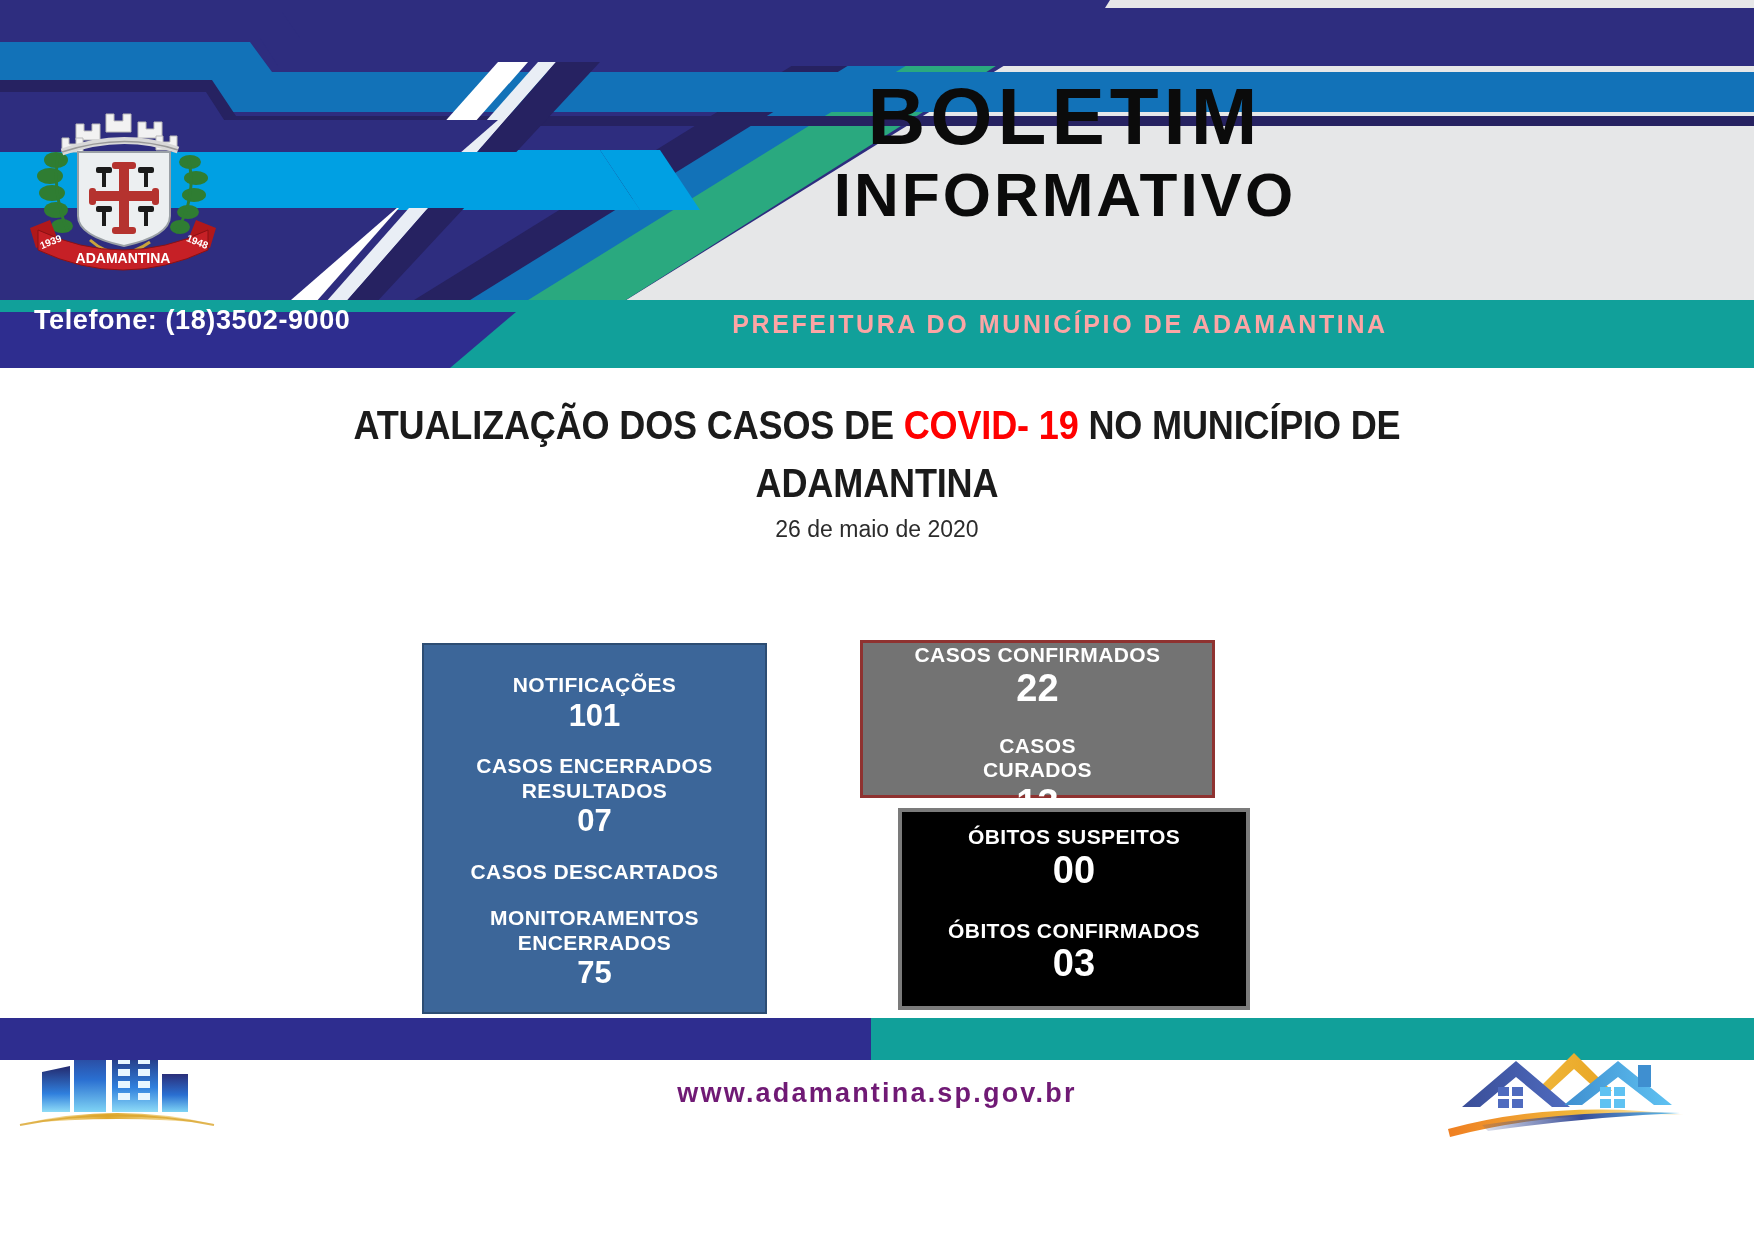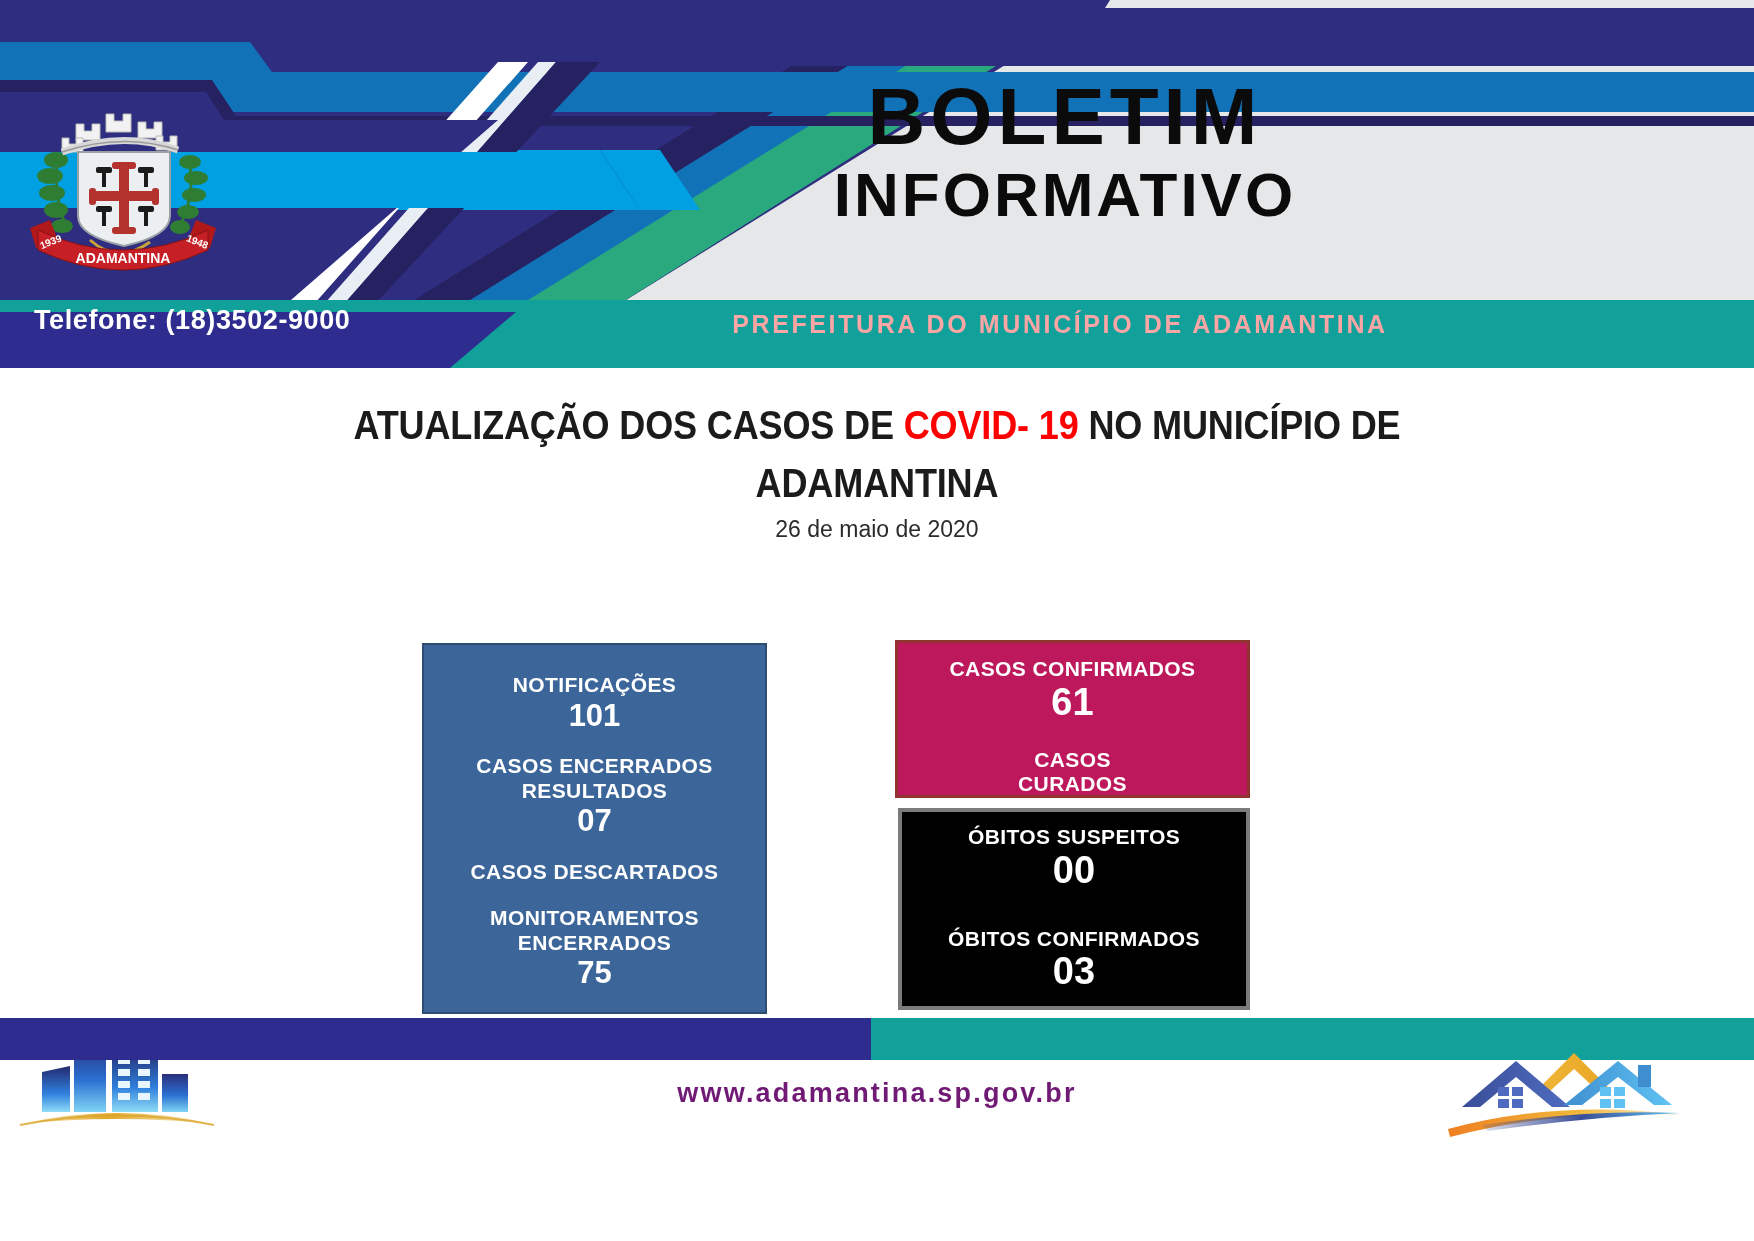--- a/index.html
+++ b/index.html
@@ -130,40 +130,39 @@
     background: #3c6699;
     border: 2px solid #2d4d73;
     padding-top: 28px;
   }
   #box-blue .lbl { font-size: 21px; }
   #box-blue .num { font-size: 31px; margin-top: 1px; }
   #box-blue .grp { margin-bottom: 22px; }
   #box-blue .grp:last-child { margin-bottom: 0; }
 
   #box-red {
-    left: 895px; top: 640px;
+    left: 860px; top: 640px;
     width: 355px; height: 158px;
-    background: #be185d;
+    background: #737373;
     border: 3px solid #8f3230;
-    padding-top: 14px;
   }
   #box-red .lbl { font-size: 21px; }
   #box-red .num { font-size: 38px; }
   #box-red .grp1 { margin-bottom: 25px; }
 
   #box-black {
     left: 898px; top: 808px;
     width: 352px; height: 202px;
     background: #000000;
     border: 4px solid #7b7b7b;
     padding-top: 13px;
   }
   #box-black .lbl { font-size: 21px; }
   #box-black .num { font-size: 38px; }
-  #box-black .grp1 { margin-bottom: 36px; }
+  #box-black .grp1 { margin-bottom: 28px; }
 
   
   #footer-band-left {
     position: absolute;
     left: 0; top: 1018px;
     width: 871px; height: 42px;
     background: #2e2d8f;
   }
   #footer-band-right {
     position: absolute;
@@ -331,21 +330,21 @@
     <div class="grp">
       <div class="lbl">MONITORAMENTOS</div>
       <div class="lbl">ENCERRADOS</div>
       <div class="num">75</div>
     </div>
   </div>
 
   <div id="box-red" class="box">
     <div class="grp1">
       <div class="lbl">CASOS CONFIRMADOS</div>
-      <div class="num">61</div>
+      <div class="num">22</div>
     </div>
     <div class="grp2">
       <div class="lbl">CASOS</div>
       <div class="lbl">CURADOS</div>
       <div class="num">13</div>
     </div>
   </div>
 
   <div id="box-black" class="box">
     <div class="grp1">

